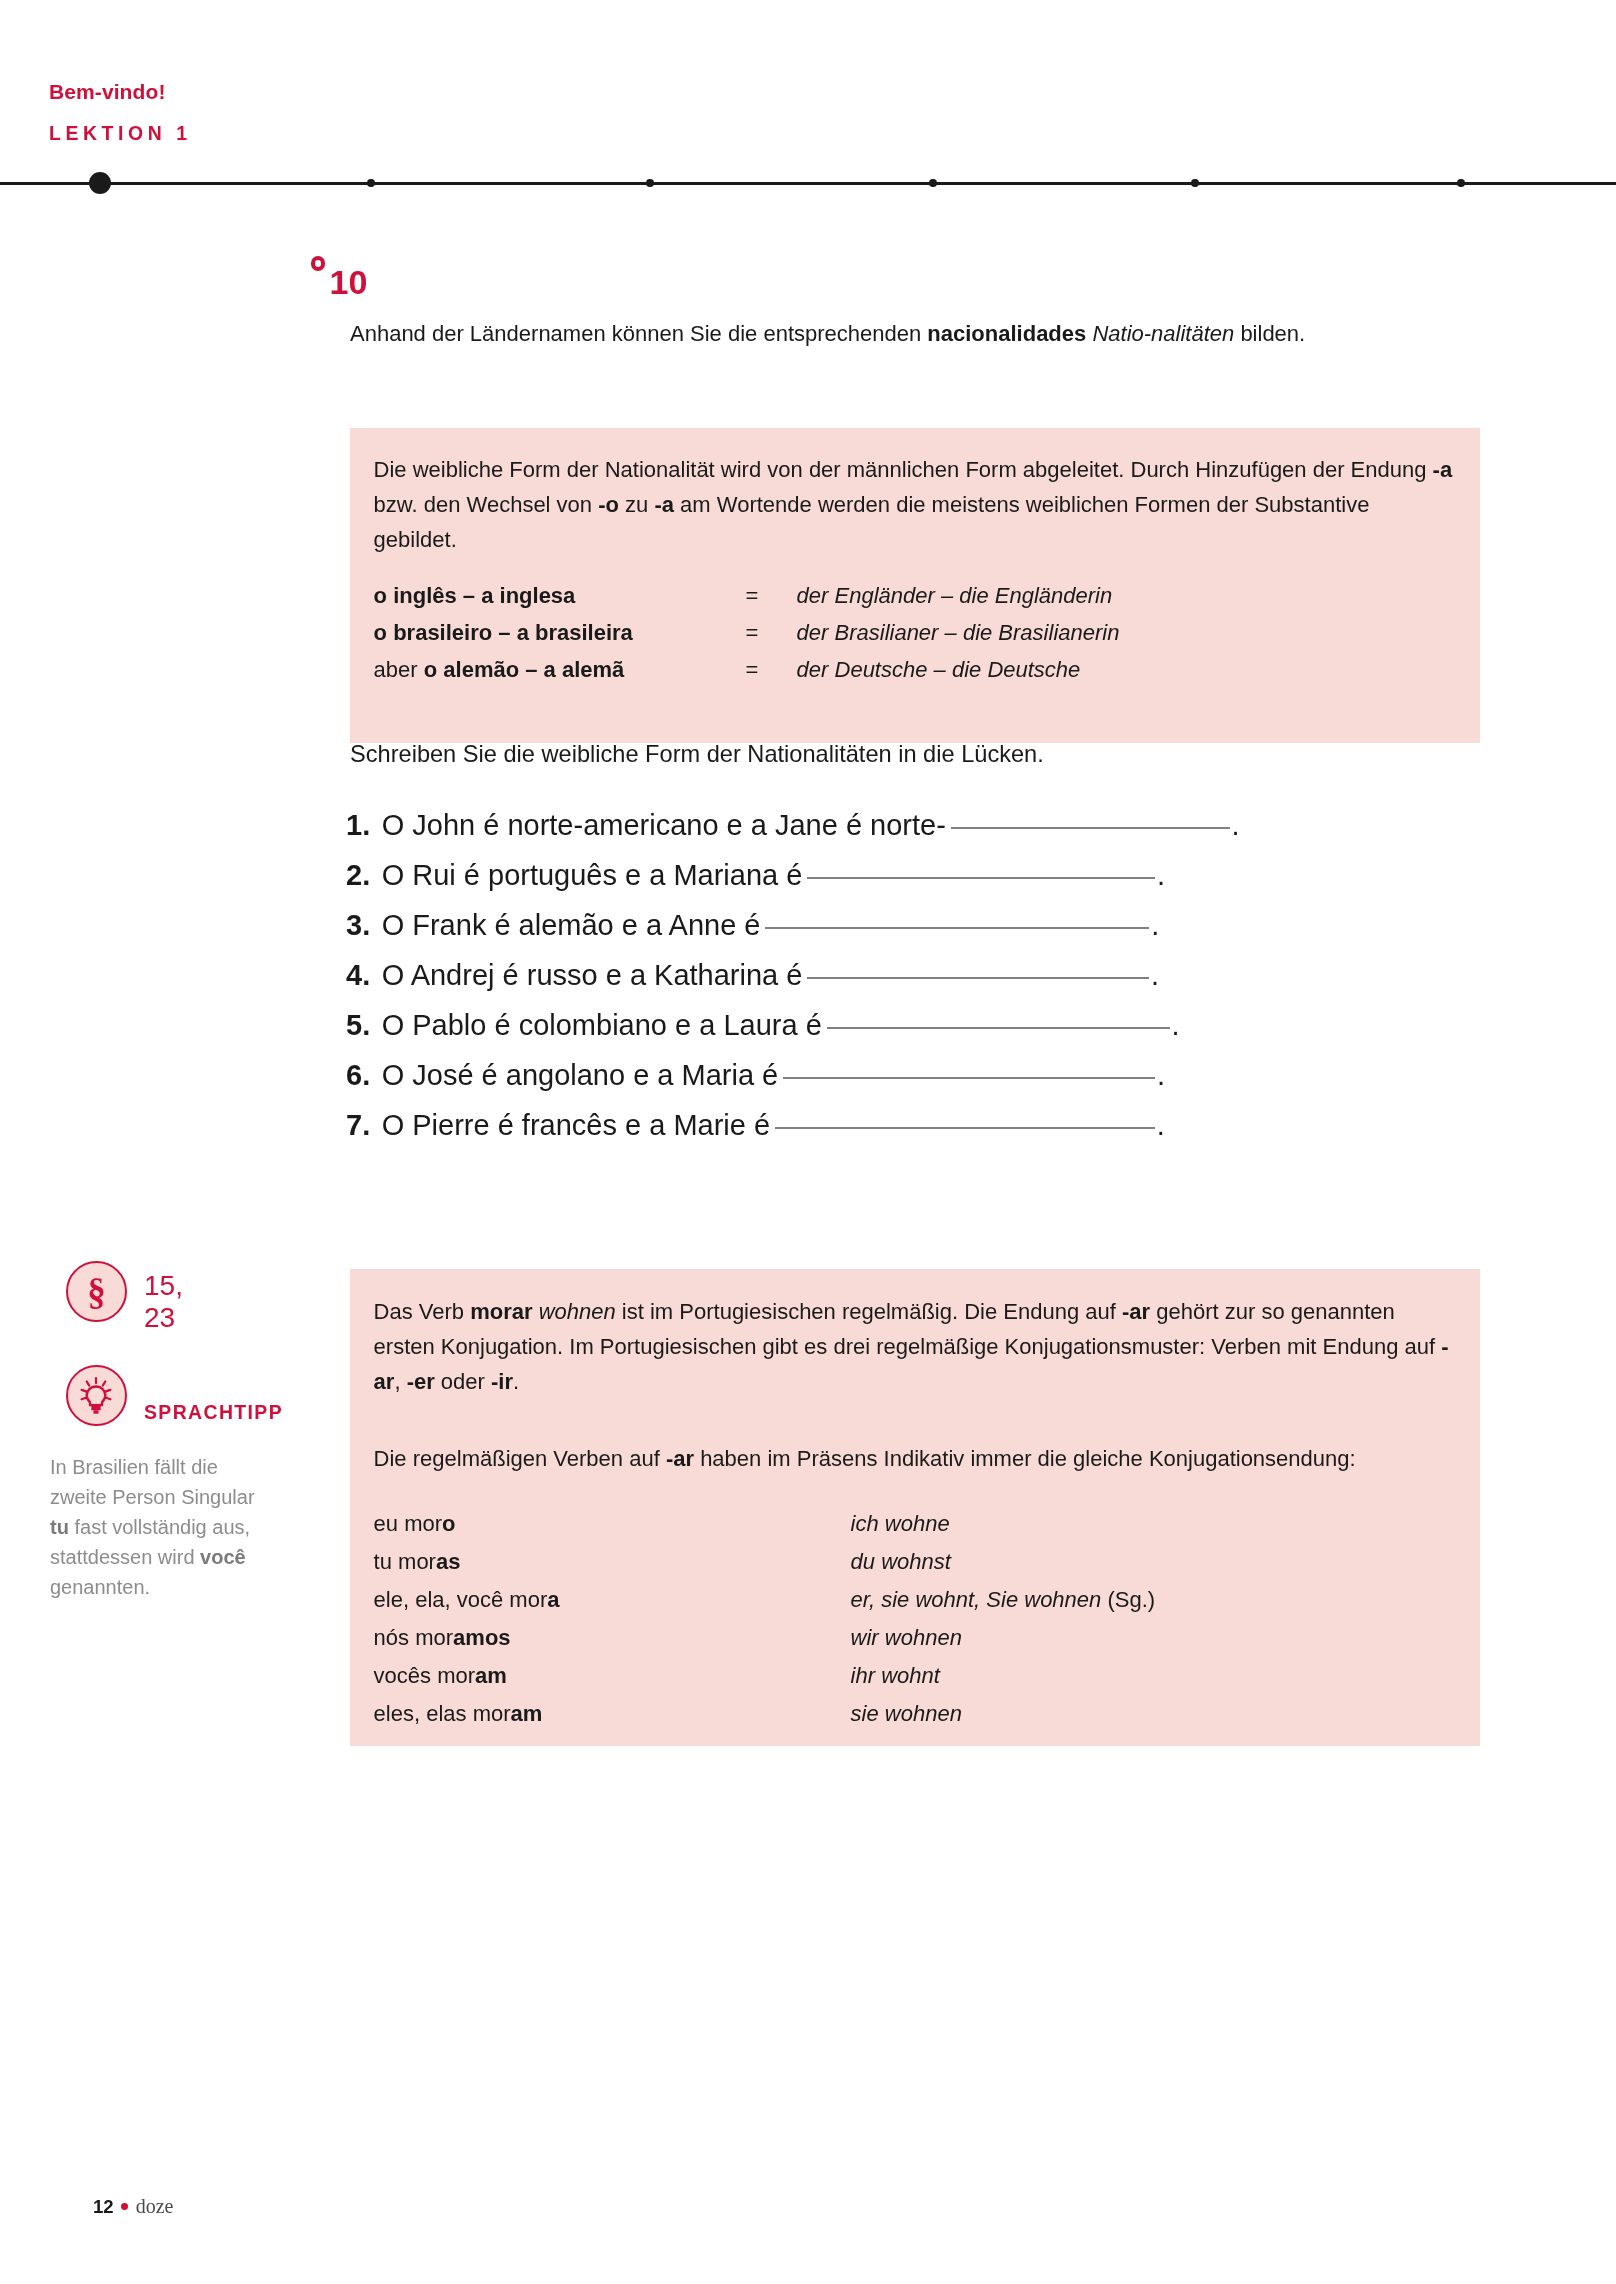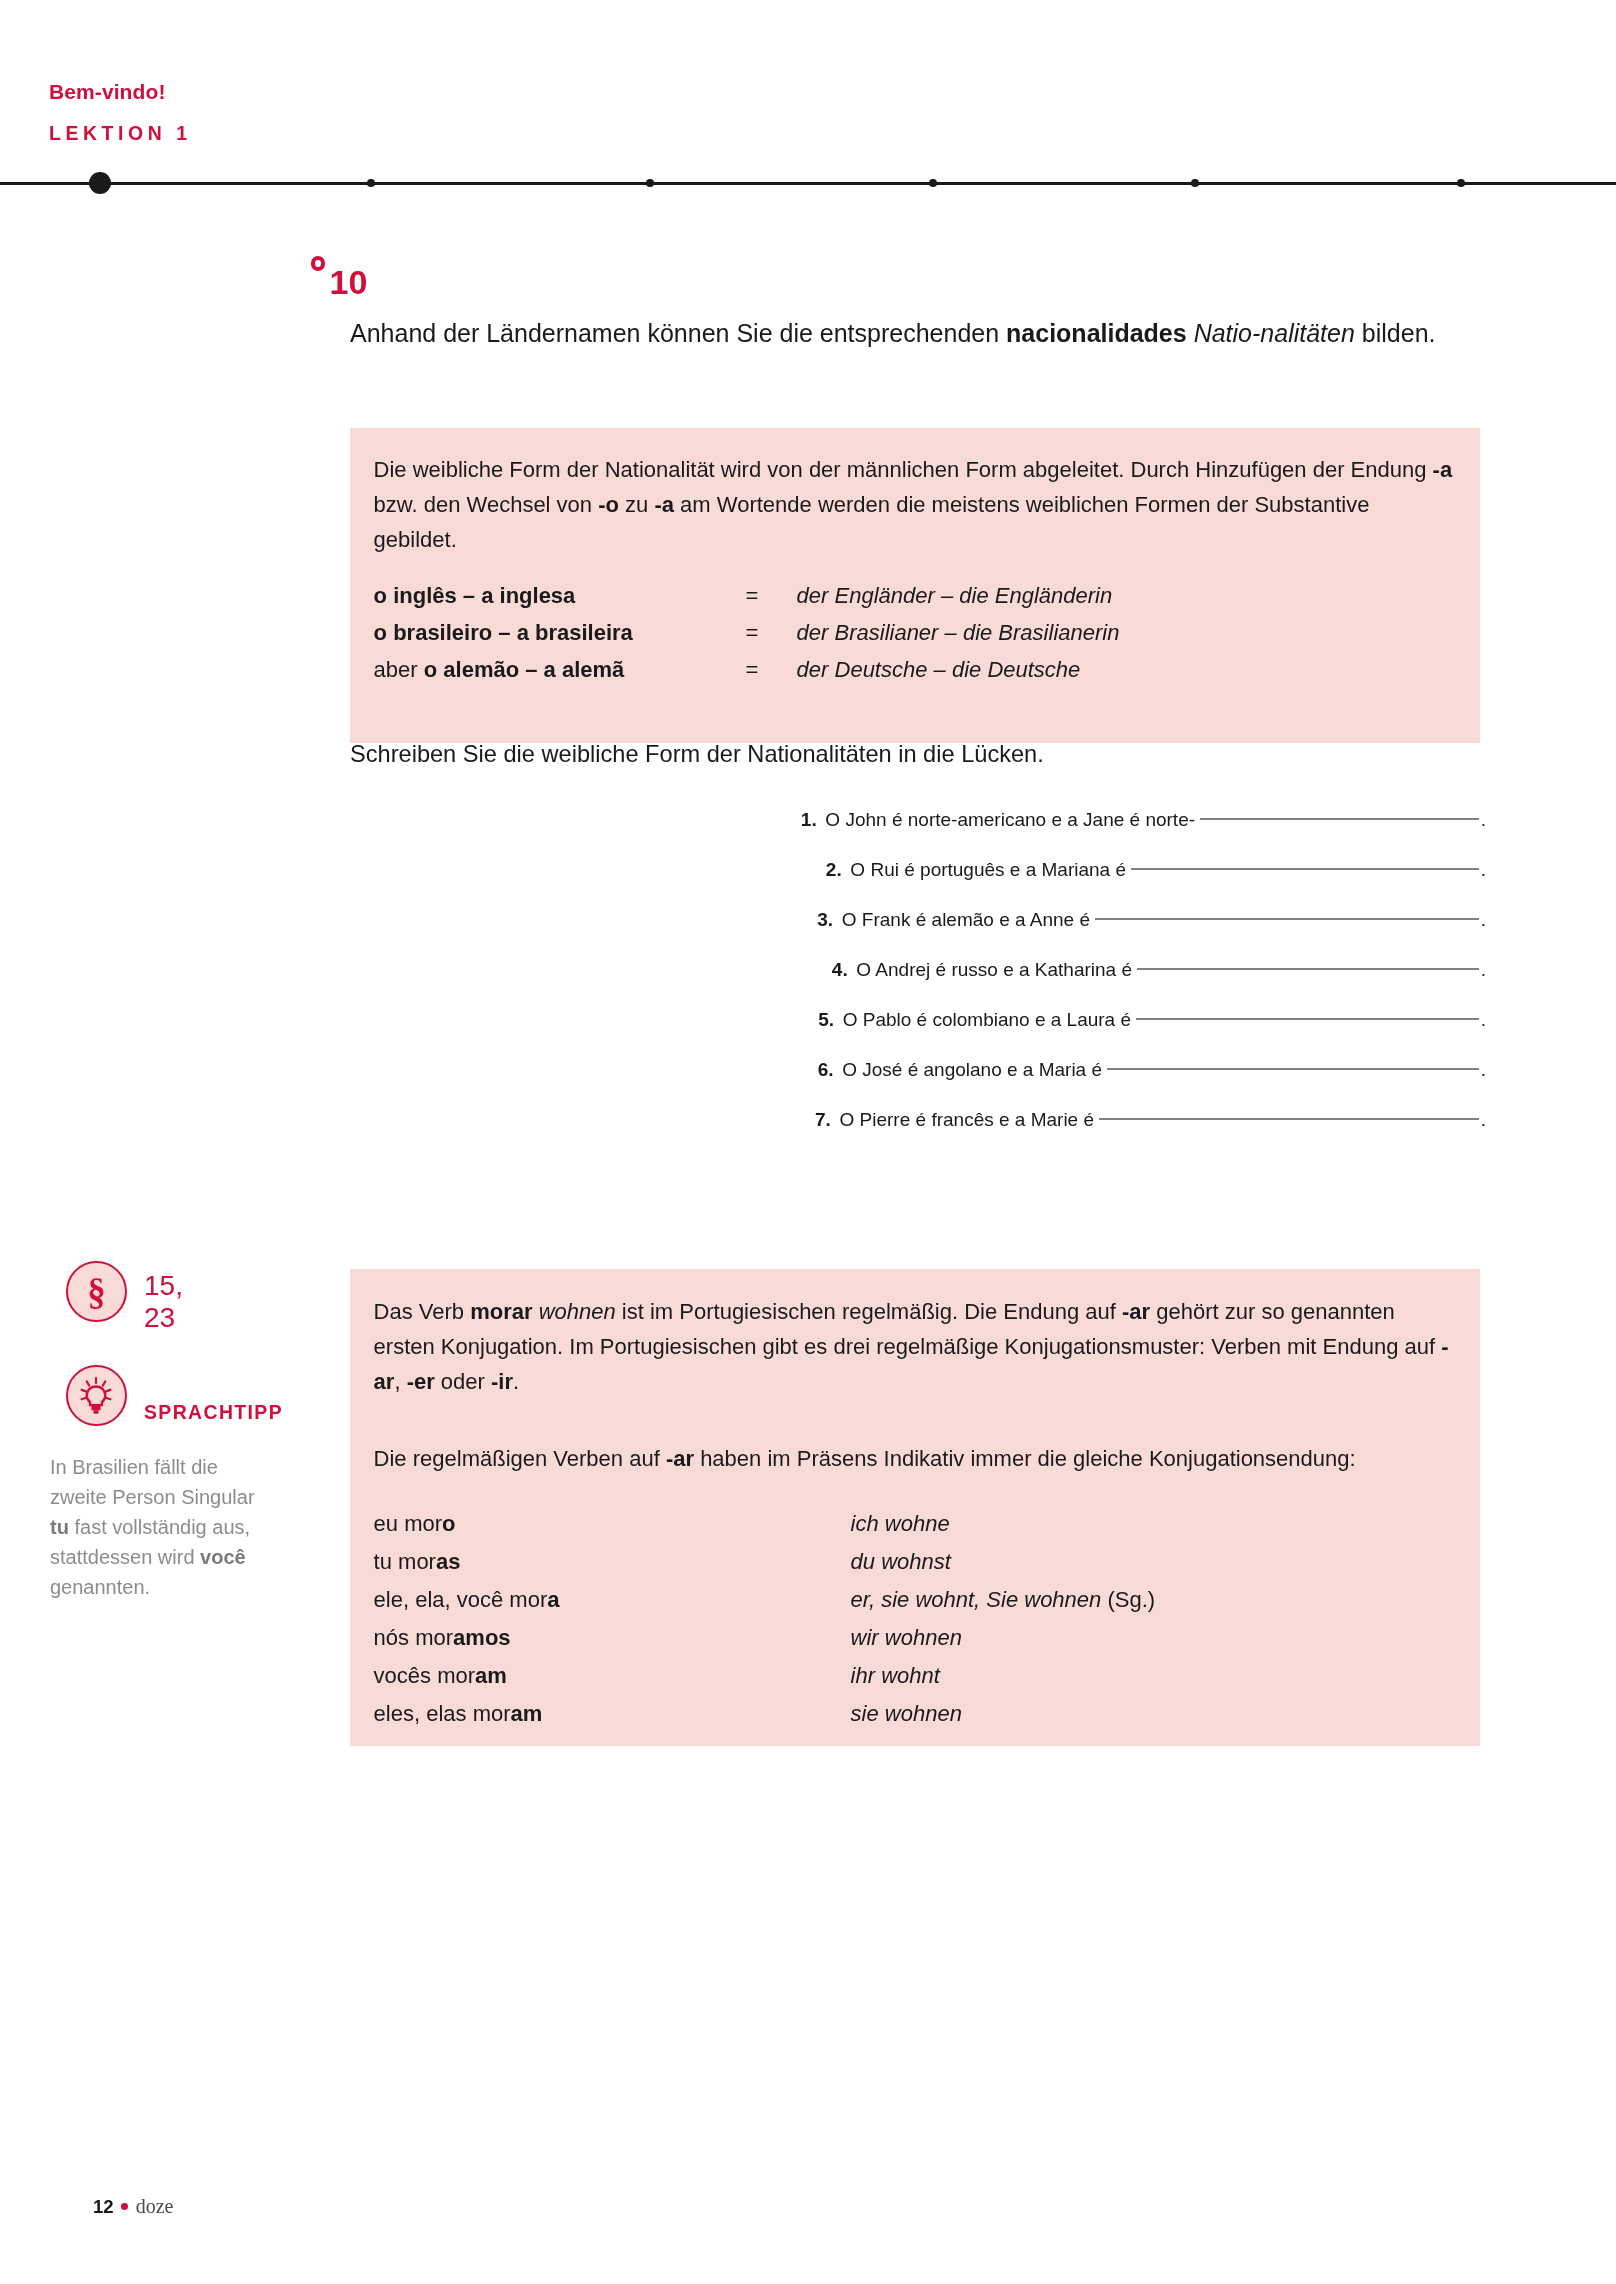--- a/index.html
+++ b/index.html
@@ -78,21 +78,21 @@
     font-size: 34px;
     font-weight: bold;
     color: #D0103A;
     line-height: 1;
   }
 
   #exercise-intro {
     position: absolute;
     left: 350px; top: 315px;
     width: 1131px;
-    font-size: 25px;
+    font-size: 22px;
     line-height: 37px;
     color: #1a1a1a;
   }
 
   
   .info-box {
     position: absolute;
     background: #F8DBD7;
     box-sizing: border-box;
   }
@@ -149,23 +149,22 @@
     color: #1a1a1a;
   }
   #items-list {
     position: absolute;
     left: 346px; top: 809px;
     width: 1140px;
   }
   .item-row {
     position: relative;
     height: 50px;
-    font-size: 19px;
+    font-size: 29px;
     white-space: nowrap;
-    text-align: right;
   }
   .item-num {
     font-weight: bold;
     margin-right: 3.4px;
   }
   .item-fill {
     display: inline-block;
     position: relative;
     top: -5.9px;
     height: 1.7px;

